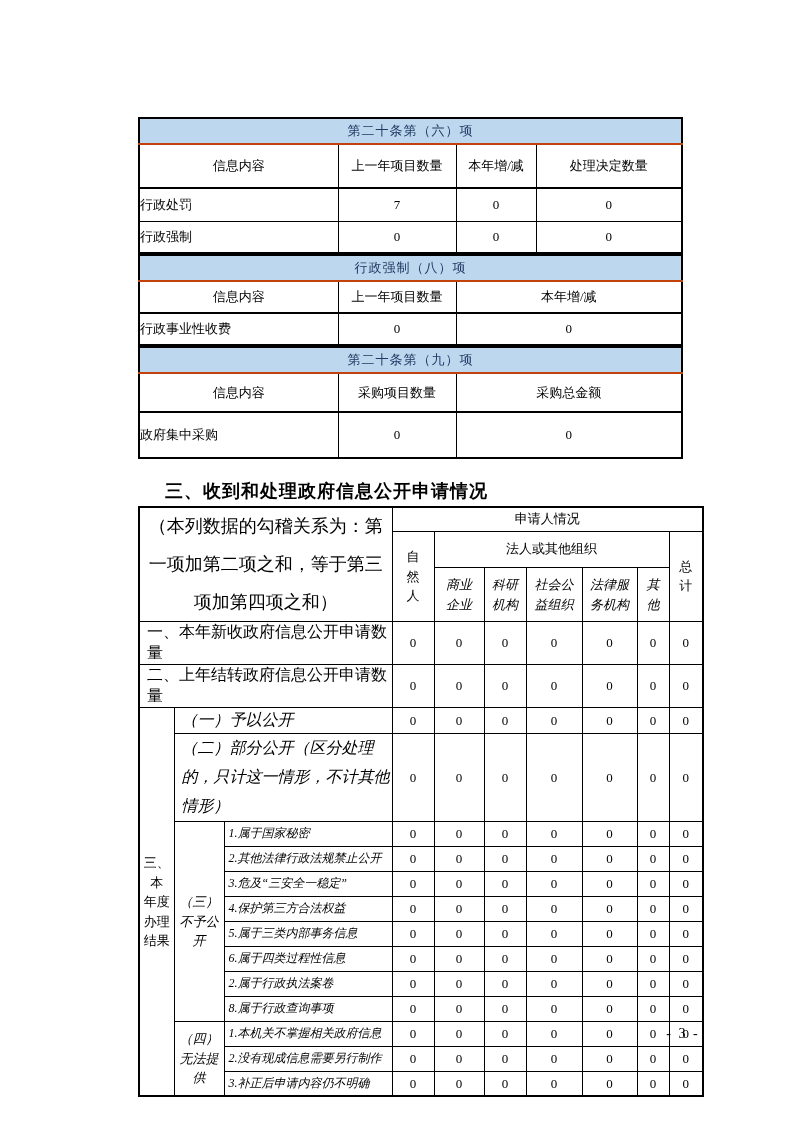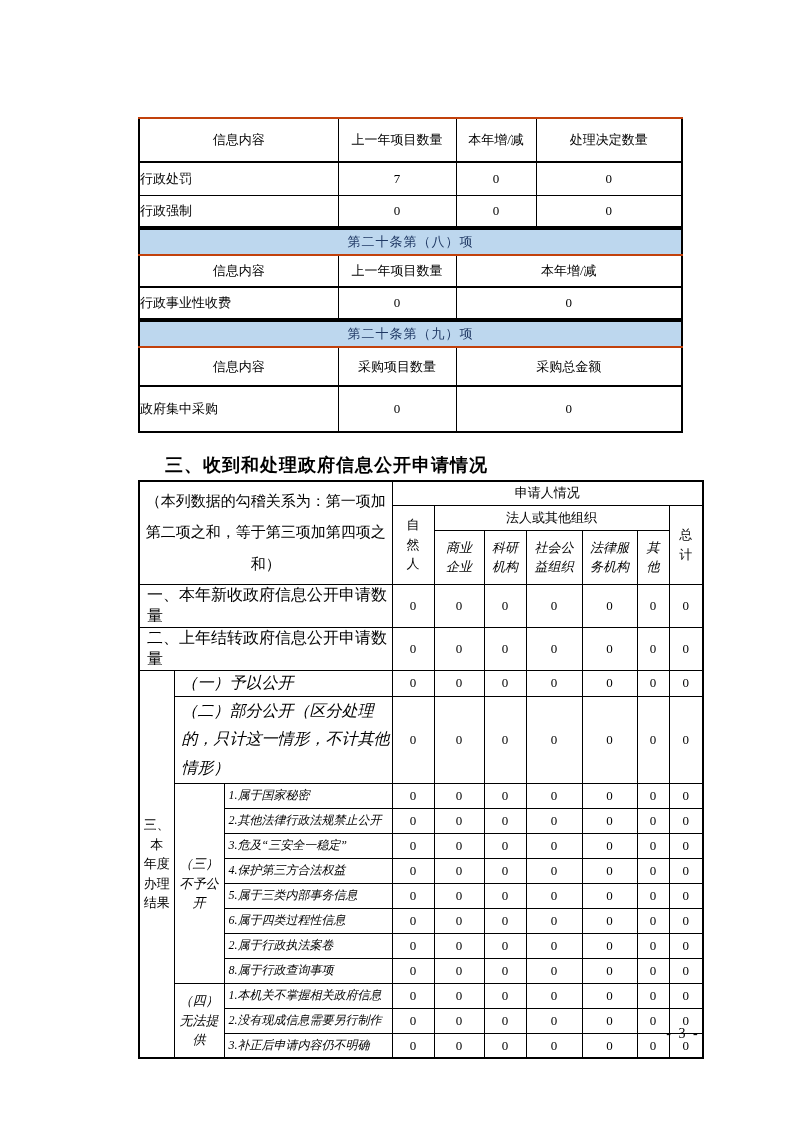--- a/index.html
+++ b/index.html
@@ -24,21 +24,21 @@
   
   .sec-title{
     margin:20px 0 3px 27px;
     font-family:"Liberation Sans","DejaVu Sans",sans-serif;
     font-weight:700;font-size:18px;letter-spacing:1px;color:#000;
   }
 
   
   .main-table{width:564px;border:2px solid #000;}
   .main-table td{padding:0 2px;text-align:center;}
-  .note-cell{font-size:15px;line-height:2.1;text-align:center;padding:0 6px;}
+  .note-cell{font-size:18px;line-height:2.1;text-align:center;padding:0 6px;}
   .vert{white-space:pre-line;line-height:1.5;font-size:13px;}
   .kai{font-style:italic;}
   .lbl{text-align:left !important;padding-left:7px !important;font-size:16px;}
   .item{text-align:left !important;padding-left:4px !important;font-size:12px;}
   .two-line{line-height:1.8;}
   .h24{height:24px;}.h25{height:25px;}.h26{height:26px;}.h44{height:44px;}
   .h54{height:54px;}.h48{height:48px;}.h33{height:33px;}.h32{height:32px;}
   .h39{height:39px;}.h35{height:46px;}
 
   .page-num{
@@ -52,20 +52,23 @@
 <div class="content">
 
   <table class="top-table">
     <colgroup>
         <col style="width:199px">
         <col style="width:118px">
         <col style="width:80px">
         <col style="width:146px">
       </colgroup>
     <tbody>
+        <tr class="h24">
+          <td class="band" colspan="4">第二十条第（六）项</td>
+        </tr>
     <tr class="h44">
       <td class="colhead band2">信息内容</td>
       <td class="colhead band2">上一年项目数量</td>
       <td class="colhead band2">本年增/减</td>
       <td class="colhead band2">处理决定数量</td>
     </tr>
     <tr class="h33">
       <td class="rowlabel">行政处罚</td>
     <td class="num">7</td>
           <td class="num">0</td>
@@ -81,21 +84,21 @@
     </table>
 
   <table class="top-table">
     <colgroup>
         <col style="width:199px">
         <col style="width:118px">
         <col style="width:226px">
       </colgroup>
     <tbody>
         <tr class="h25">
-          <td class="band" colspan="3">第二十条第（八）项</td>
+          <td class="band" colspan="3">行政强制（八）项</td>
         </tr>
     <tr class="h32">
       <td class="colhead band2">信息内容</td>
       <td class="colhead band2">上一年项目数量</td>
       <td class="colhead band2">本年增/减</td>
     </tr>
     <tr class="h32">
       <td class="rowlabel">行政事业性收费</td>
     <td class="num">0</td>
           <td class="num">0</td>

